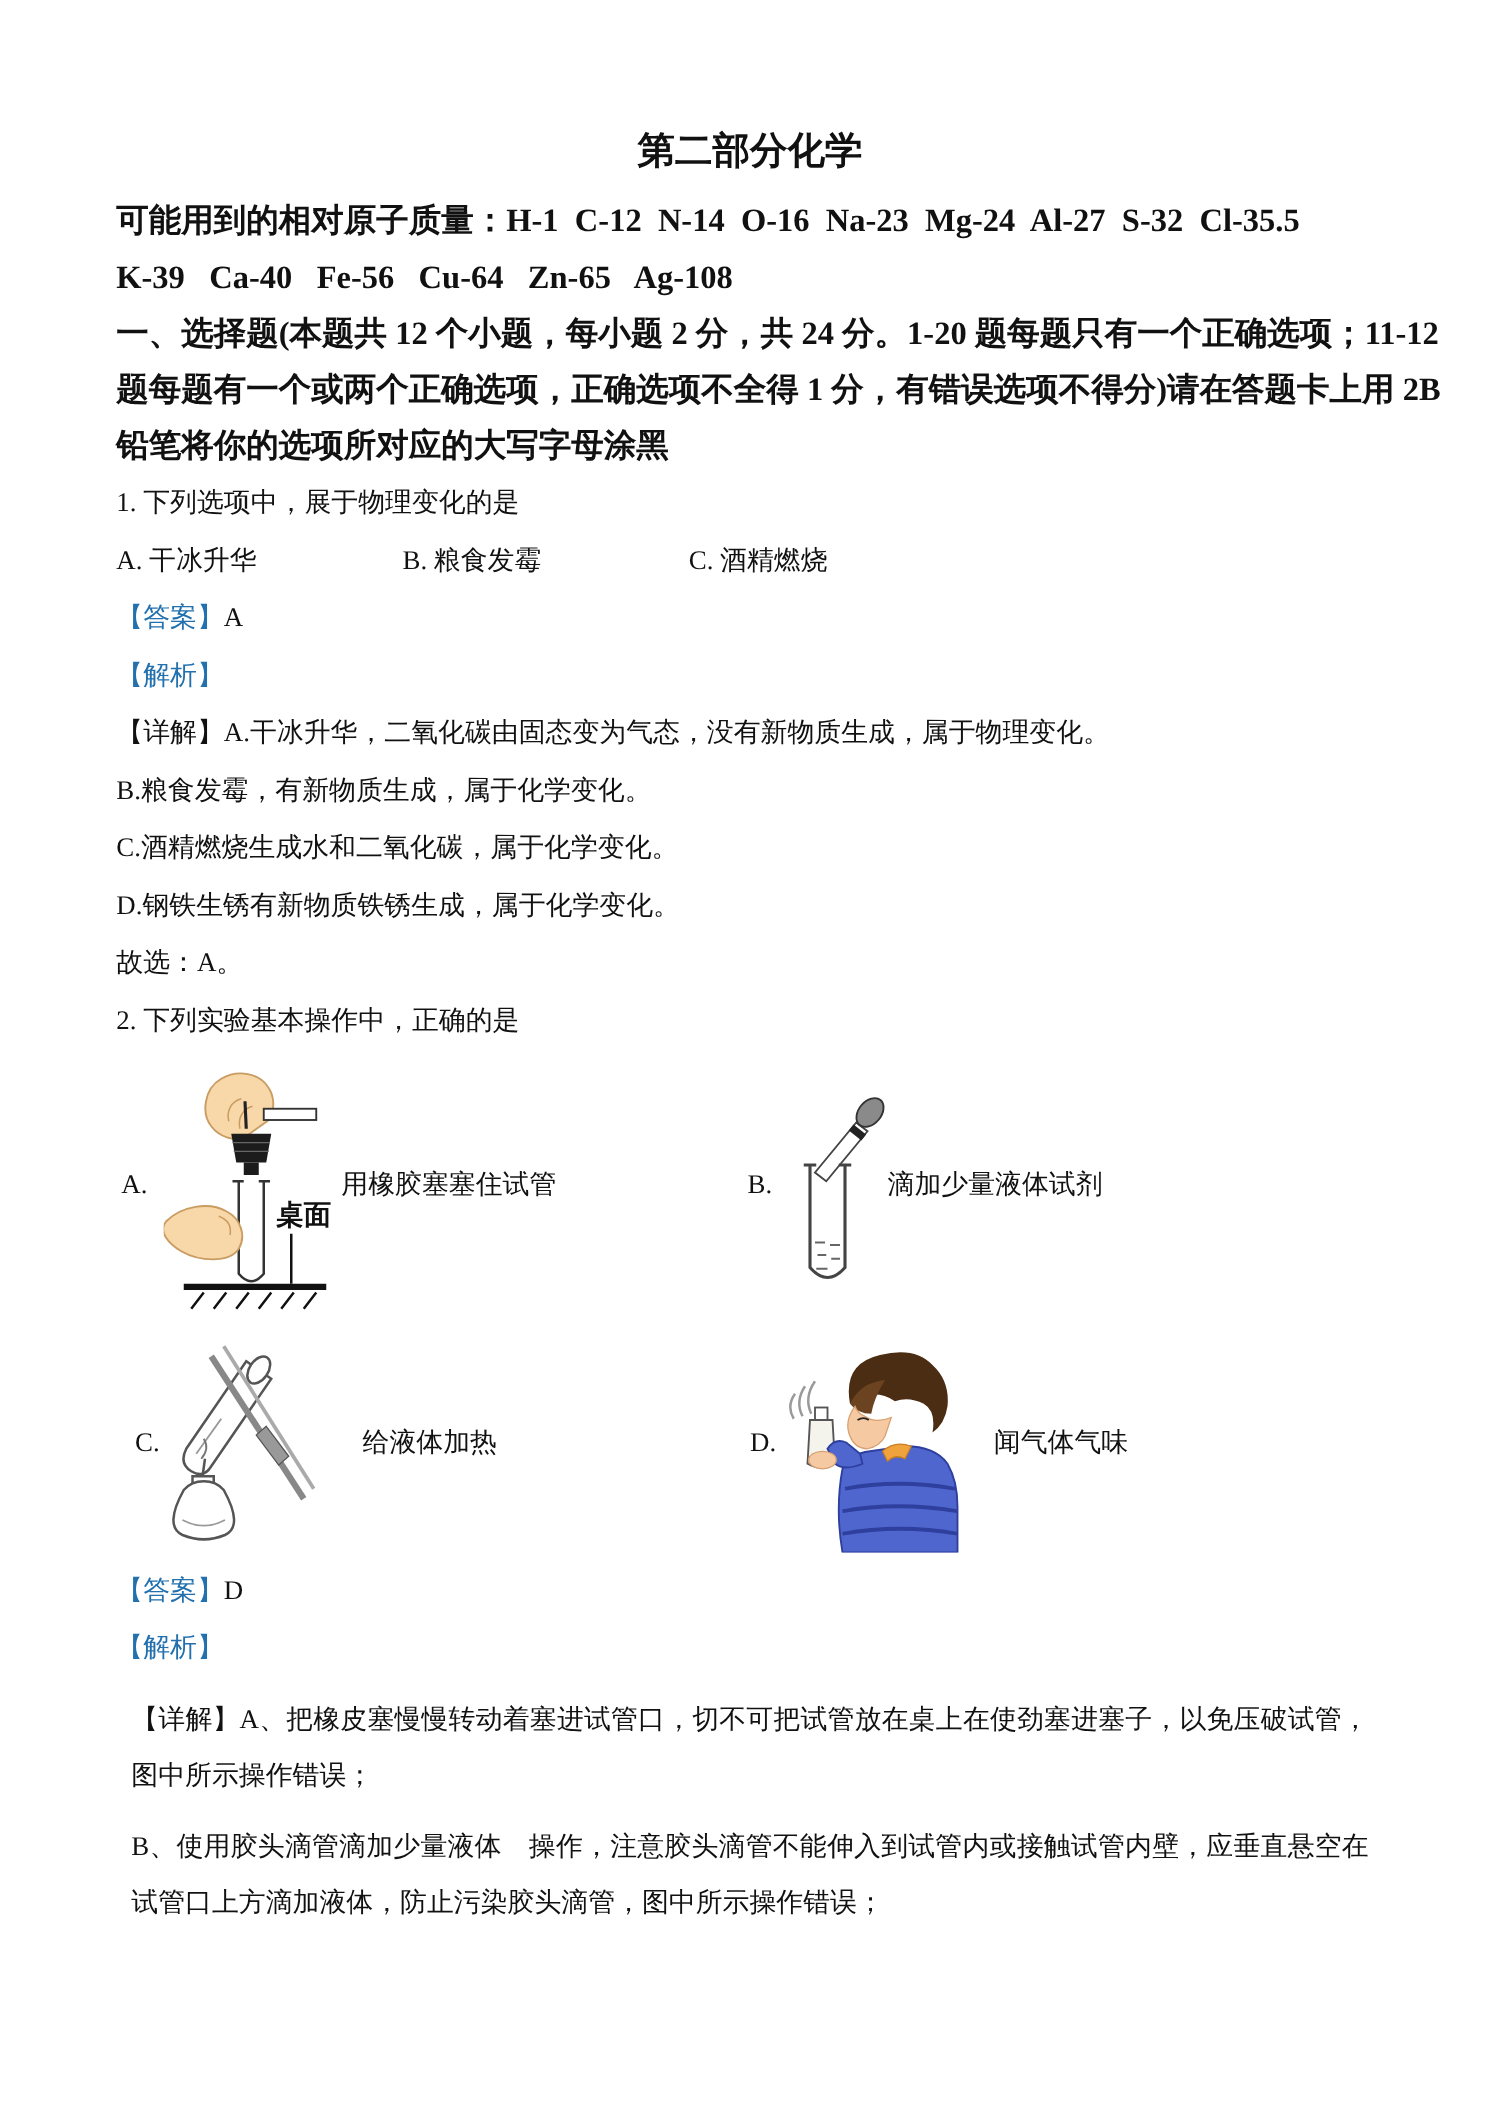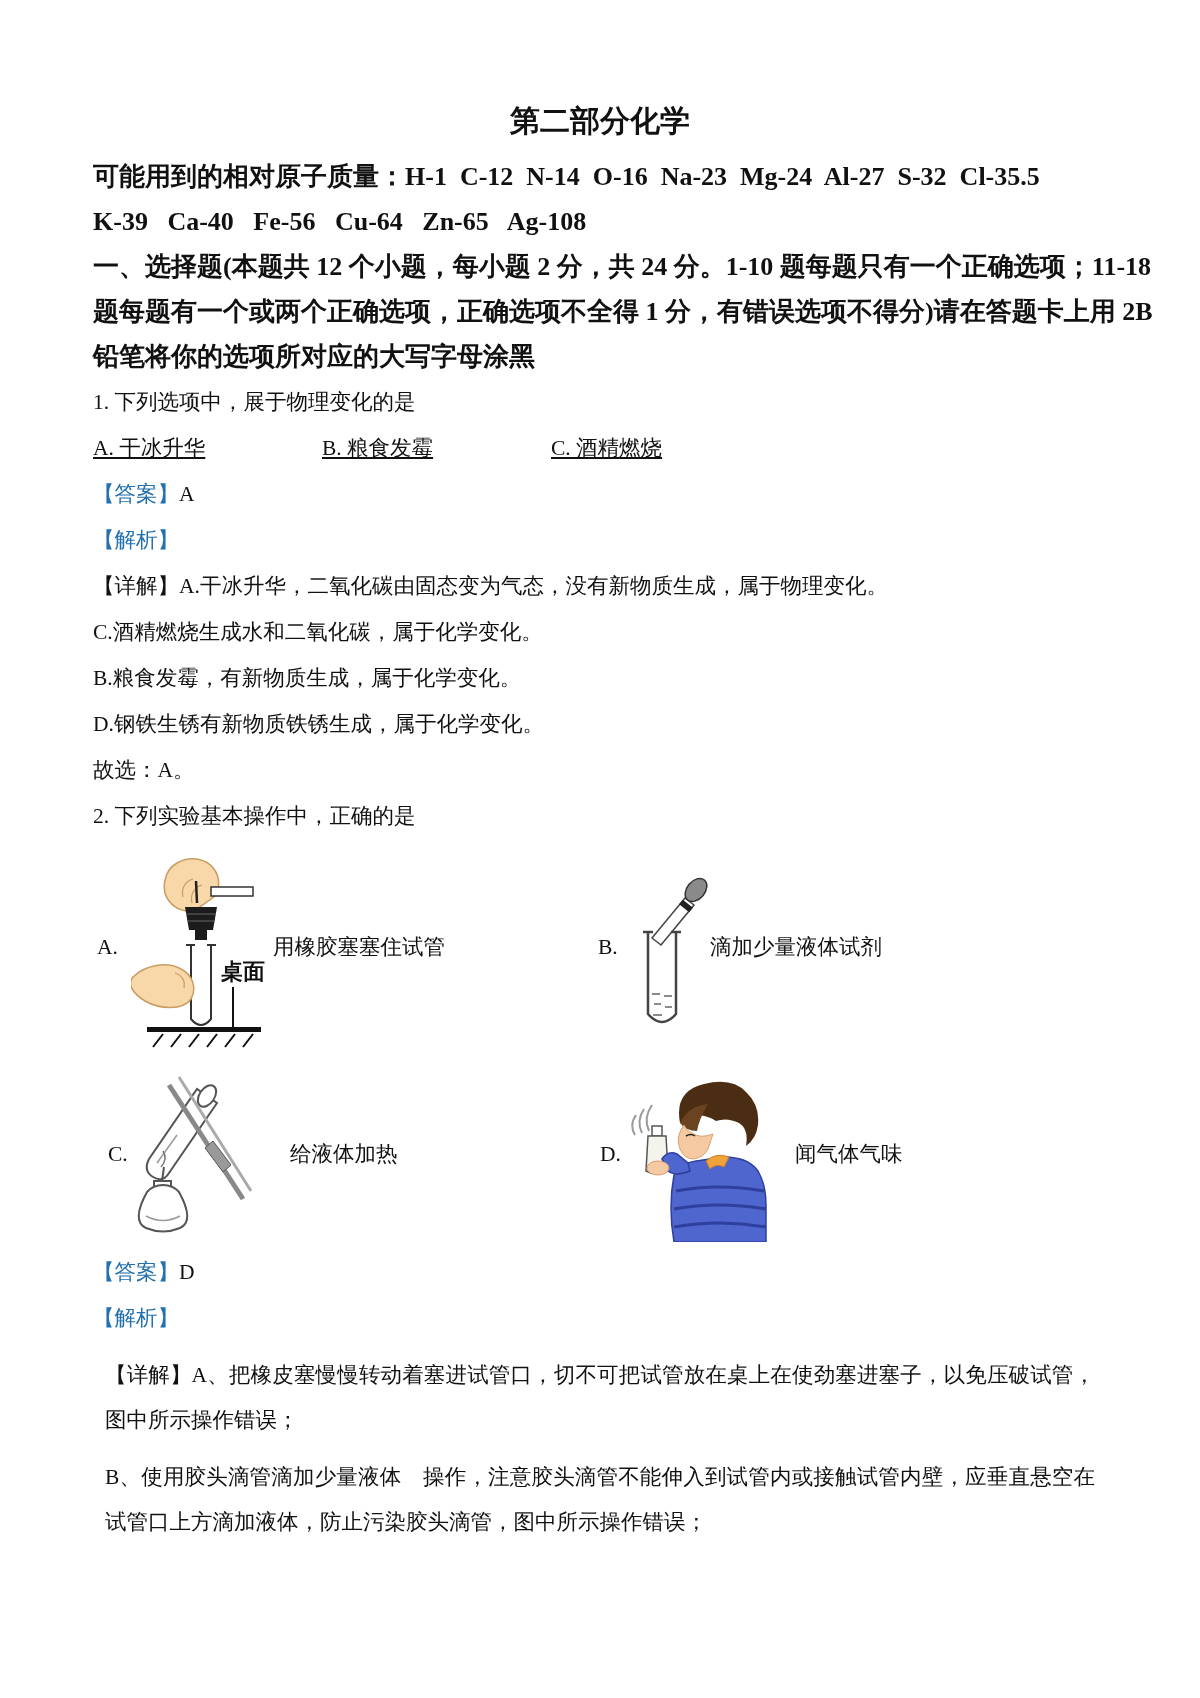--- a/index.html
+++ b/index.html
@@ -10,57 +10,57 @@
     overflow:hidden;
   }
   .content{ position:absolute; left:93px; top:0; width:1014px; }
   .doc-title{
     padding-top:102px; margin:0 0 14px 0;
     font-size:30px; font-weight:700; text-align:center; line-height:38px;
   }
   .bline{ font-size:26px; font-weight:700; line-height:45px; white-space:pre; }
   .line { font-size:21.5px; font-weight:400; line-height:46px; white-space:pre; }
   .para { font-size:21.5px; font-weight:400; line-height:45px; text-align:justify; margin:12px; }
-  .q1opts{ display:flex;text-decoration:underline; }
+  .q1opts{ display:flex; }
   .q1opt{ width:229px; font-size:21.5px; line-height:46px; white-space:pre; }
   .blue{ color:var(--answer-blue); }
   .figs{ position:relative; height:410px; }
   .figs .lbl, .figs .cap{
     position:absolute; font-size:21.5px; line-height:28px; white-space:pre;
   }
   .figs svg{ position:absolute; }
 </style>
 </head>
 <body>
 
 <div class="page">
   <div class="content">
 
     <h1 class="doc-title">第二部分化学</h1>
 
     <div class="bline">可能用到的相对原子质量：H-1  C-12  N-14  O-16  Na-23  Mg-24  Al-27  S-32  Cl-35.5</div>
     <div class="bline">K-39   Ca-40   Fe-56   Cu-64   Zn-65   Ag-108</div>
 
-    <div class="bline">一、选择题(本题共 12 个小题，每小题 2 分，共 24 分。1-10 题每题只有一个正确选项；11-18</div>
+    <div class="bline">一、选择题(本题共 12 个小题，每小题 2 分，共 24 分。1-20 题每题只有一个正确选项；11-12</div>
     <div class="bline">题每题有一个或两个正确选项，正确选项不全得 1 分，有错误选项不得分)请在答题卡上用 2B</div>
     <div class="bline">铅笔将你的选项所对应的大写字母涂黑</div>
 
     <div class="line">1. 下列选项中，展于物理变化的是</div>
 
     <div class="q1opts">
       <span class="q1opt">A. 干冰升华</span>
       <span class="q1opt">B. 粮食发霉</span>
       <span class="q1opt">C. 酒精燃烧</span>
     </div>
 
     <div class="line"><span class="blue">【答案】</span><span>A</span></div>
     <div class="line blue">【解析】</div>
     <div class="line">【详解】A.干冰升华，二氧化碳由固态变为气态，没有新物质生成，属于物理变化。</div>
+    <div class="line">B.粮食发霉，有新物质生成，属于化学变化。</div>
     <div class="line">C.酒精燃烧生成水和二氧化碳，属于化学变化。</div>
-    <div class="line">B.粮食发霉，有新物质生成，属于化学变化。</div>
     <div class="line">D.钢铁生锈有新物质铁锈生成，属于化学变化。</div>
     <div class="line">故选：A。</div>
 
     <div class="line">2. 下列实验基本操作中，正确的是</div>
 
     <div class="figs">
 
       <span class="lbl" style="left:4px; top:94px;">A.</span>
       <svg style="left:38px; top:18px;" width="145" height="195" viewBox="0 0 145 195">
         <g>

